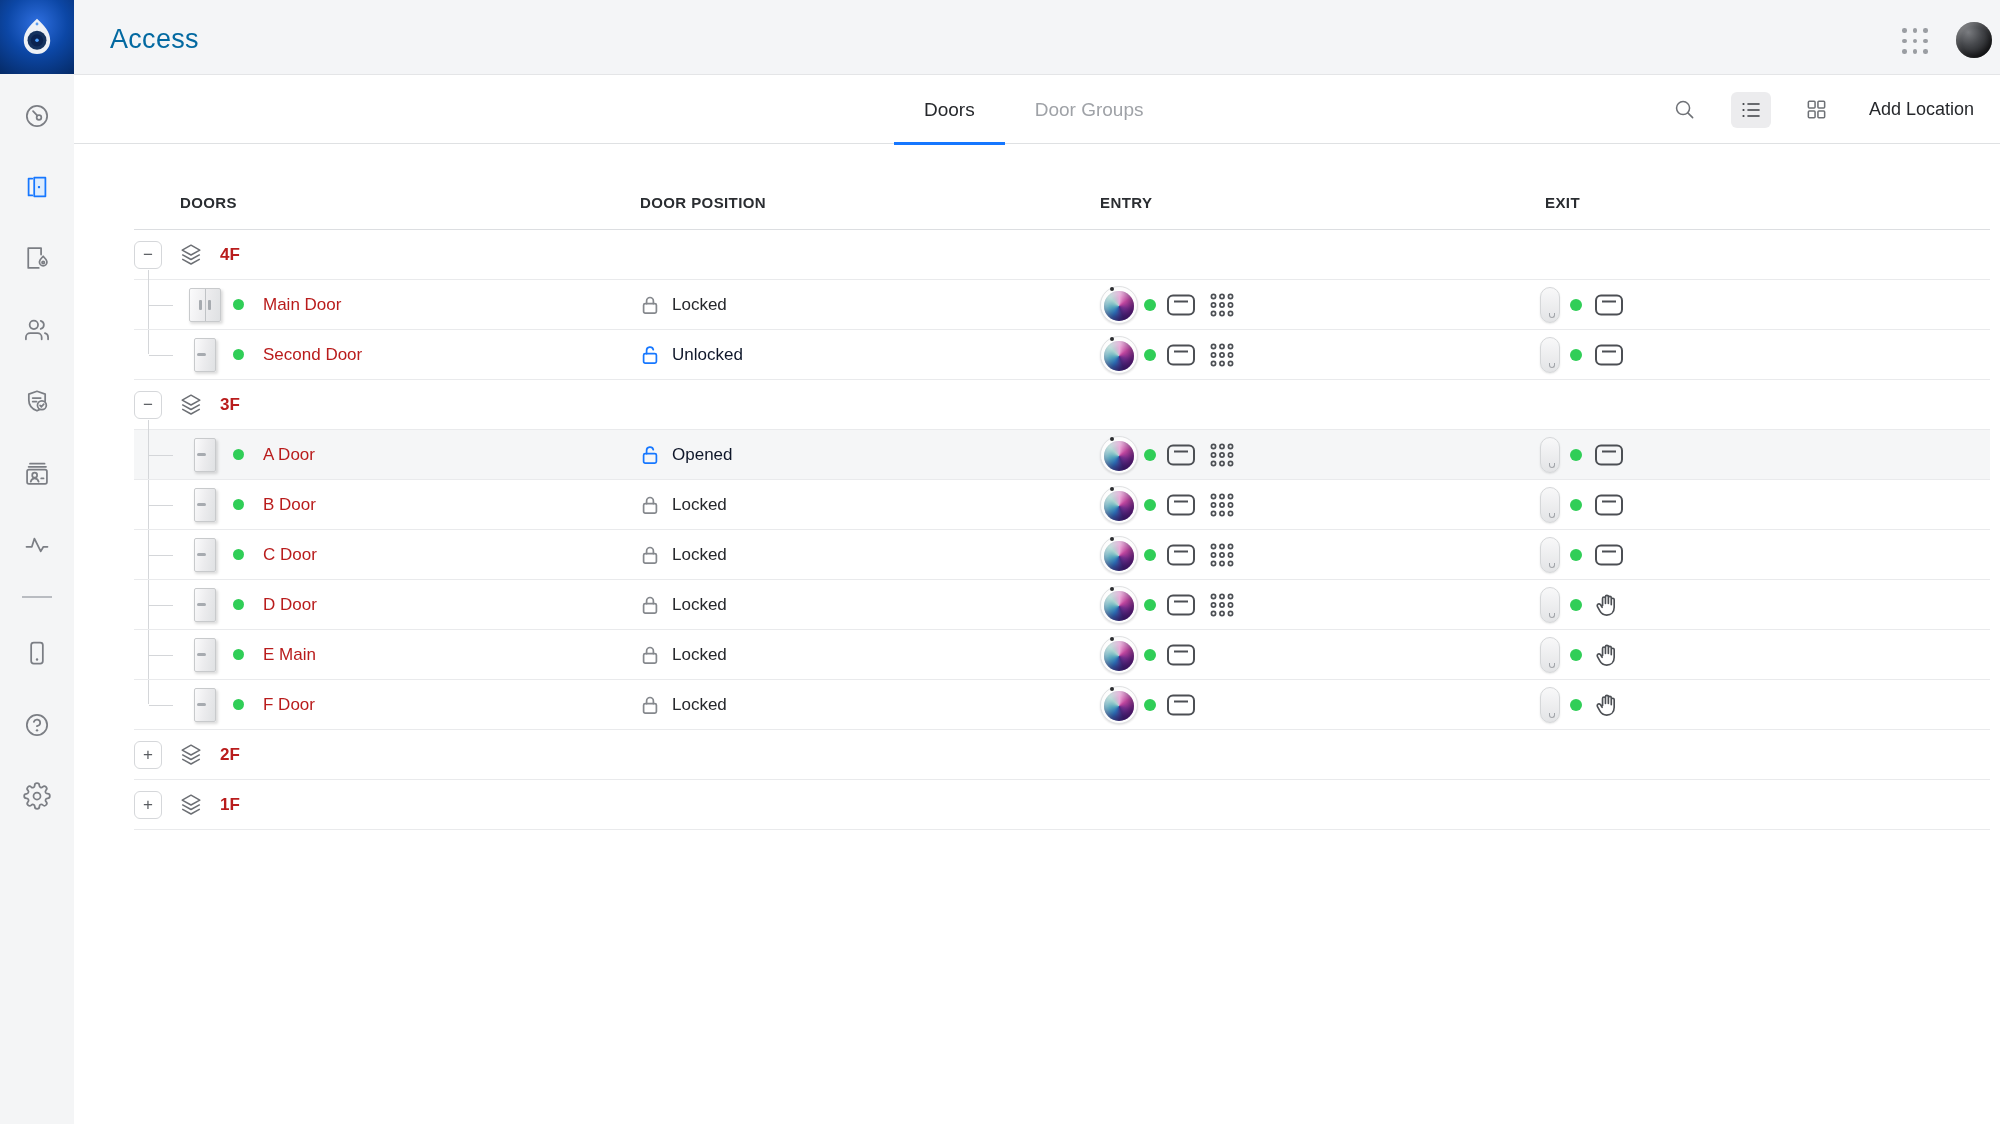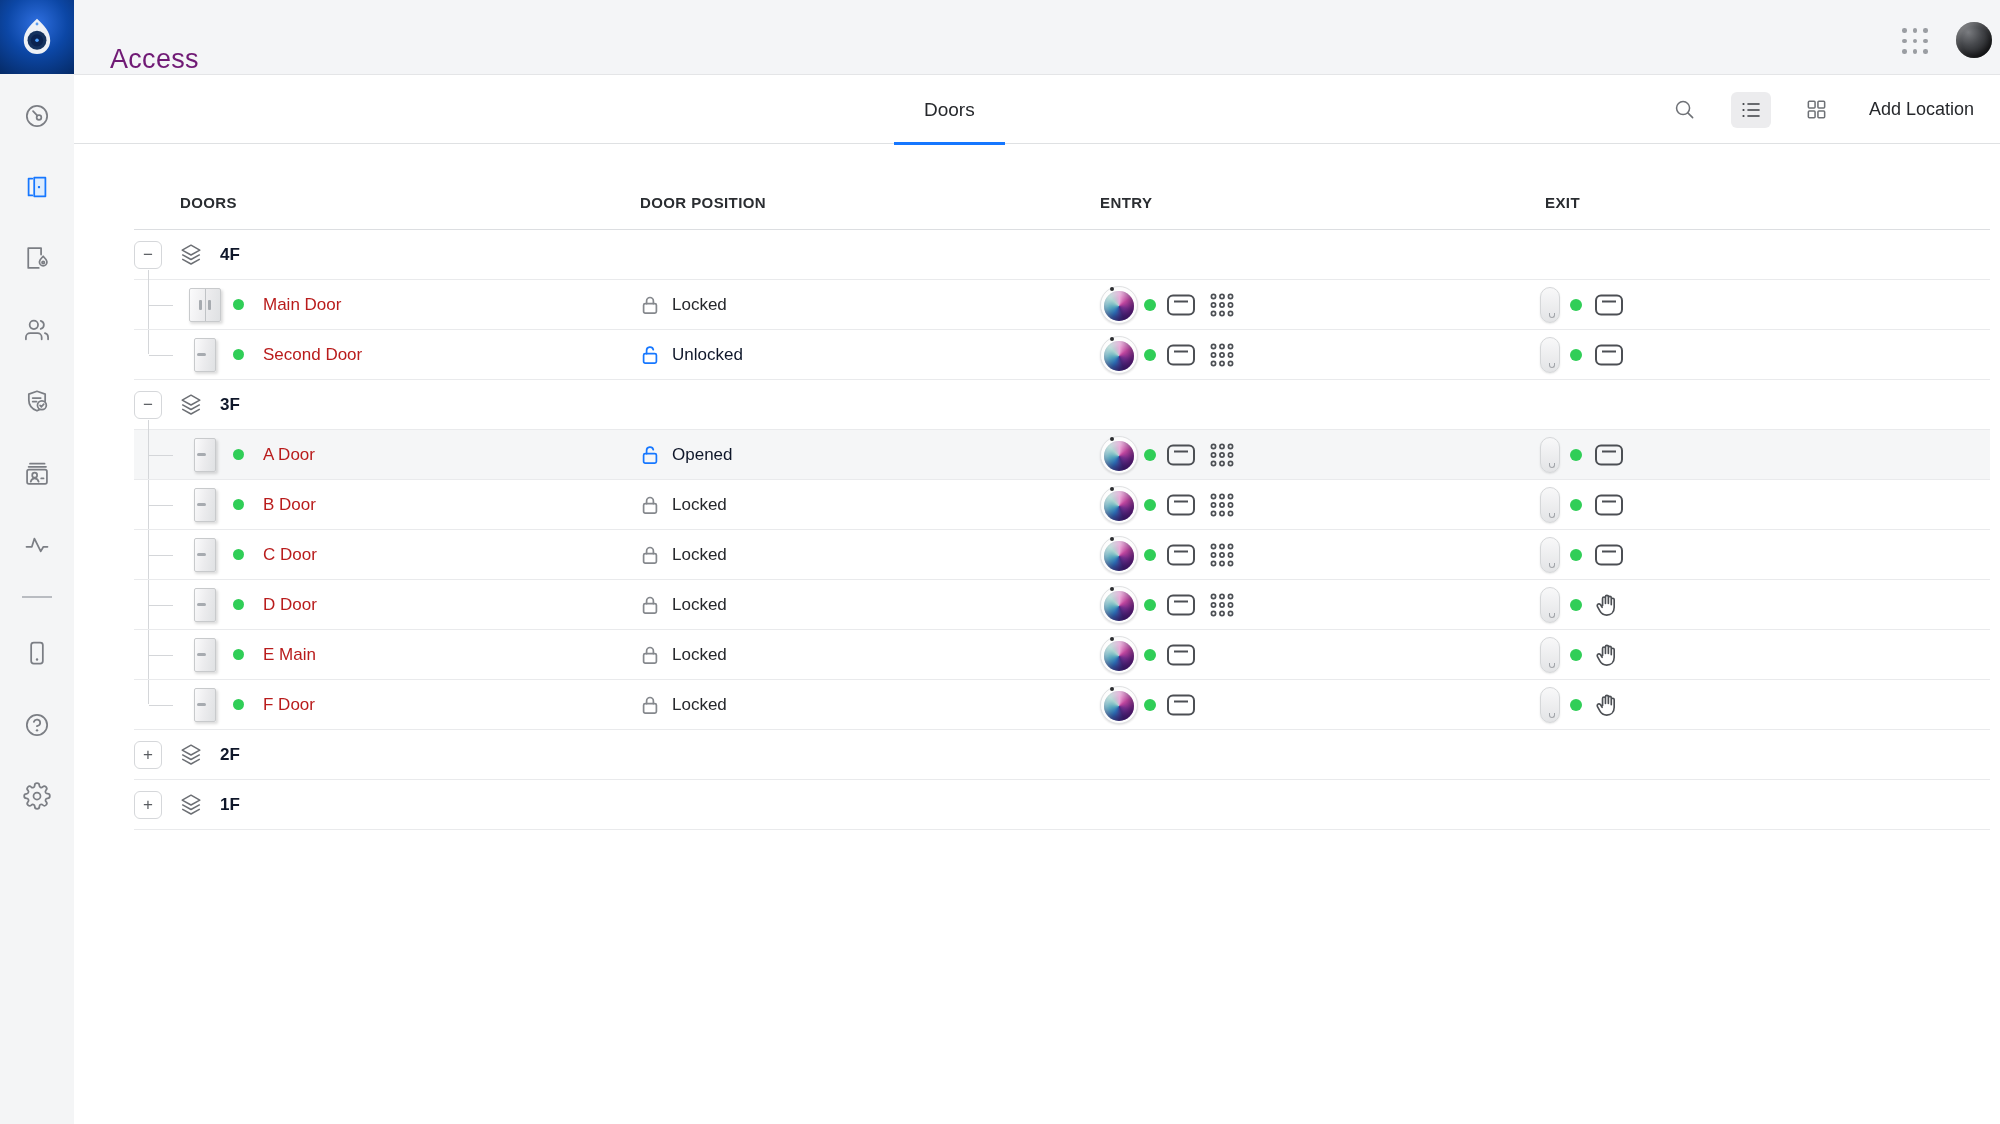--- a/index.html
+++ b/index.html
@@ -9,21 +9,21 @@
   
   .sidebar { position:absolute; left:0; top:0; width:74px; height:1124px; background:#f4f5f6; }
   .logo-tile { width:74px; height:74px; background:radial-gradient(circle at 50% 32%, #2f6fe0 0%, #0c47a6 48%, #052a66 100%); display:flex; align-items:center; justify-content:center; cursor:pointer; }
   .side-icon { position:absolute; left:0; width:74px; display:flex; justify-content:center; cursor:pointer; }
   .side-icon svg { stroke:#7b7e84; fill:none; stroke-width:1.5; stroke-linecap:round; stroke-linejoin:round; }
   .side-icon.active svg { stroke:#1677ff; }
   .side-divider { position:absolute; left:22px; width:30px; height:2px; background:#b9bcc1; }
 
   
   .topbar { position:absolute; left:74px; top:0; width:1926px; height:75px; background:#f4f5f7; border-bottom:1px solid #e4e5e7; }
-  .app-title { position:absolute; left:36px; top:24px; font-size:27px; color:#701a75; letter-spacing:.3px;margin-top:20px; }
+  .app-title { position:absolute; left:36px; top:24px; font-size:27px; color:#0369a1; letter-spacing:.3px; }
   .apps-grid { position:absolute; left:1828px; top:28px; width:26px; height:26px; display:grid; grid-template-columns:repeat(3,1fr); gap:6px; cursor:pointer; }
   .apps-grid i { width:4.5px; height:4.5px; border-radius:50%; background:#9a9da2; }
   .avatar { position:absolute; left:1882px; top:22px; width:36px; height:36px; border-radius:50%; background:radial-gradient(circle at 34% 28%, #7a7c80 0%, #46484c 38%, #232427 72%, #121315 100%); box-shadow:inset -2px -3px 6px rgba(0,0,0,.5), inset 2px 2px 4px rgba(255,255,255,.25); cursor:pointer; }
 
   
   .tabbar { position:absolute; left:74px; top:75px; width:1926px; height:69px; background:#fff; border-bottom:1px solid #dfe1e3; }
   .tabs { position:absolute; left:820px; top:0; height:69px; display:flex; }
   .tab { height:69px; display:flex; align-items:center; padding:0 30px; font-size:19px; color:#9fa2a7; cursor:pointer; position:relative; }
   .tab.active { color:#26282c; }
   .tab.active::after { content:""; position:absolute; left:0; right:0; bottom:-1px; height:3px; background:#1677ff; }
@@ -41,21 +41,21 @@
   .th-doors { left:46px; } .th-pos { left:506px;margin-top:19px; } .th-entry { left:966px; } .th-exit { left:1411px;margin-top:24px; }
 
   .row { position:relative; height:50px; border-bottom:1px solid #e9eaec; cursor:pointer; }
   .row.highlighted { background:#f5f6f7; }
 
   
   .expand-btn { position:absolute; left:0; top:11px; width:28px; height:28px; background:#fff; border:1px solid #d5d7da; border-radius:6px; color:#595c61; font-size:17px; line-height:26px; text-align:center; cursor:pointer; }
   .group-connector { position:absolute; left:14px; top:40px; height:10px; width:1px; background:#d4d6d9; }
   .layers-icon { position:absolute; left:44px; top:12px; }
   .layers-icon svg { stroke:#6c6f74; fill:none; stroke-width:1.5; stroke-linejoin:round; }
-  .group-label { position:absolute; left:86px; top:0; line-height:50px; font-size:17px; font-weight:700; color:#0f172a; }
+  .group-label { position:absolute; left:86px; top:0; line-height:50px; font-size:17px; font-weight:700; color:#b91c1c; }
 
   
   .tree-v { position:absolute; left:14px; top:0; bottom:0; width:1px; background:#d4d6d9; }
   .row.last-child .tree-v { bottom:25px; }
   .tree-h { position:absolute; left:15px; top:25px; width:24px; height:1px; background:#d4d6d9; }
 
   
   .door-thumb { position:absolute; left:52px; top:5px; width:38px; height:40px; }
   .door-thumb .panel { position:absolute; inset:3px 8px; background:linear-gradient(100deg,#fbfbfc 0%,#ececee 50%,#dfe1e3 100%); border:1px solid #c8cacc; border-radius:2px; box-shadow:1.5px 2px 3px rgba(0,0,0,.14); }
   .door-thumb.single .panel::after { content:""; position:absolute; left:2px; top:45%; width:9px; height:3px; background:#a7abb0; border-radius:2px; }
@@ -196,20 +196,23 @@
       <i></i>
       <i></i>
   </div>
   <div class="avatar"></div>
 </div>
 
 <div class="tabbar">
   <div class="tabs">
     <div class="tab active">
         <span>Doors</span>
+      </div>
+    <div class="tab">
+        <span>Door Groups</span>
       </div>
   </div>
   <div class="tab-tools">
     <div class="tool-btn">
       <svg width="23" height="23" viewBox="0 0 24 24">
         <circle cx="10.5" cy="10.5" r="6.8"></circle>
           <line x1="15.5" y1="15.5" x2="20.5" y2="20.5"></line>
       </svg>
     </div>
     <div class="tool-btn selected">

